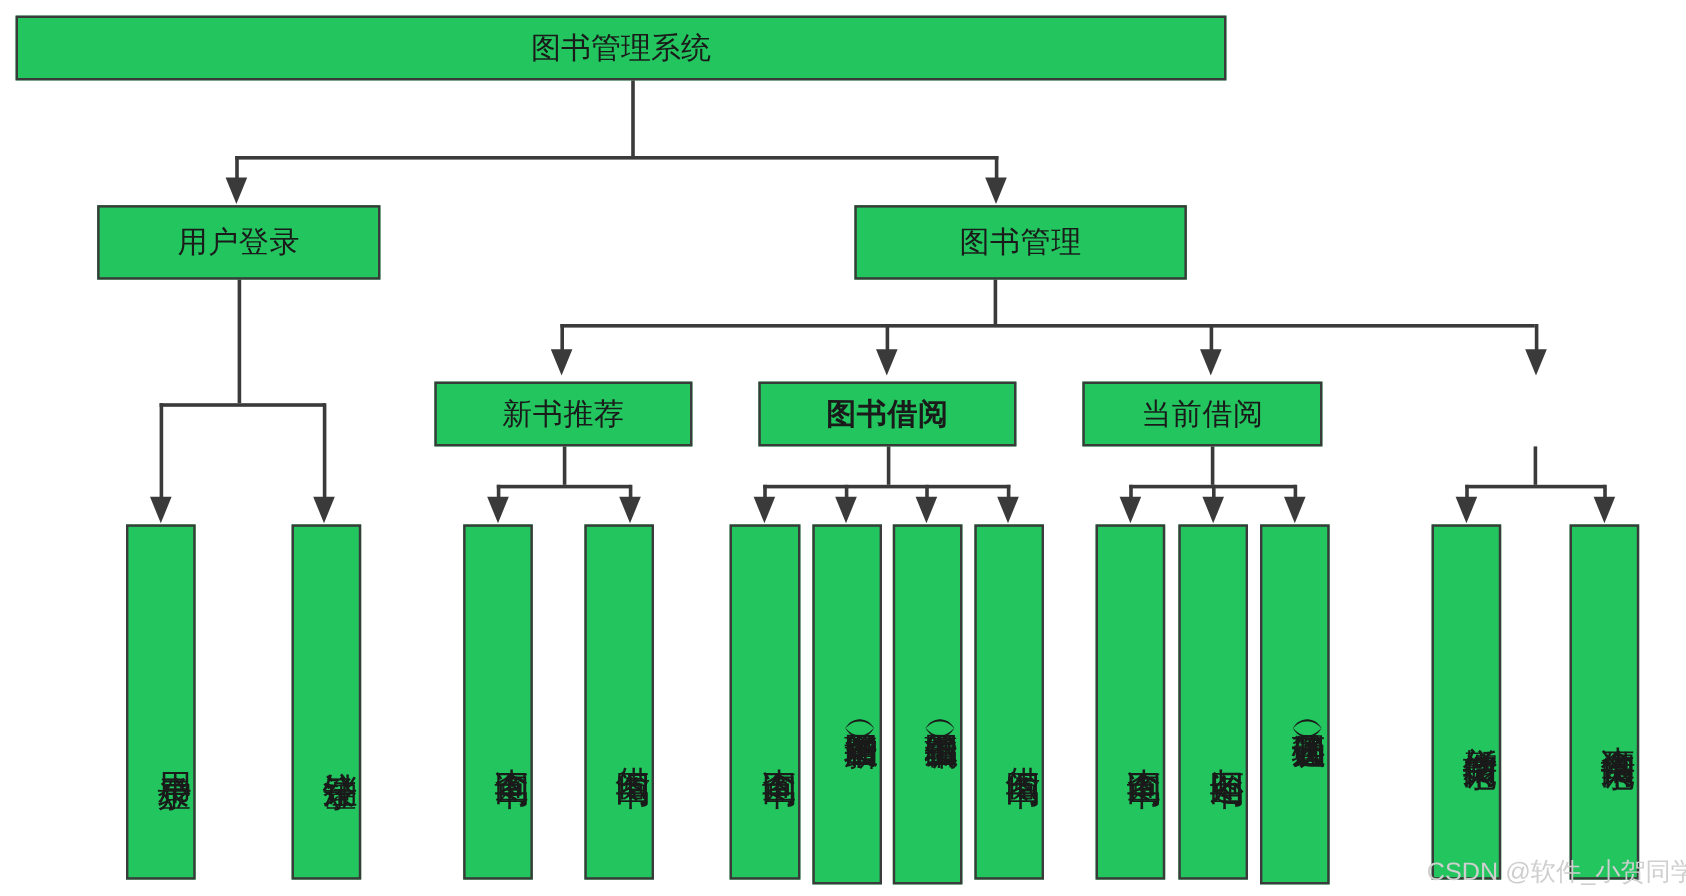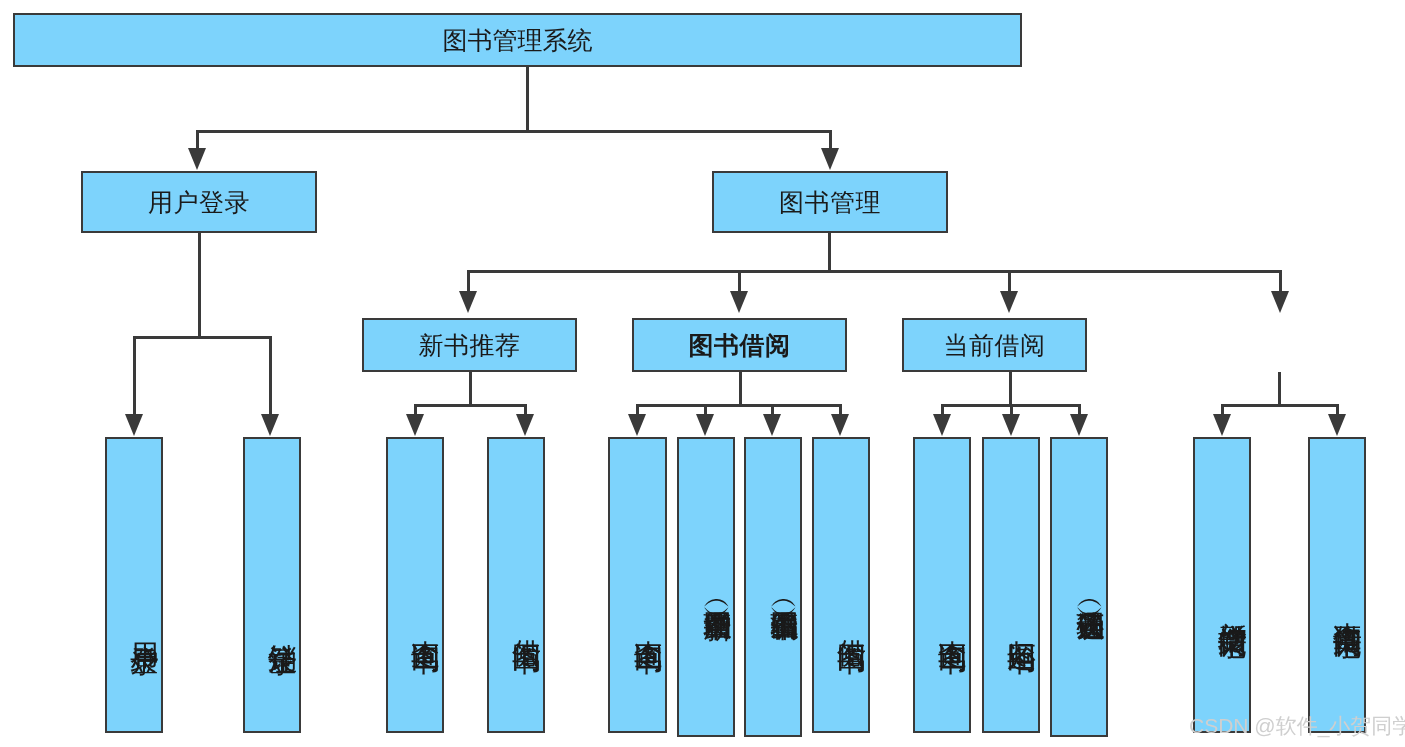--- a/index.html
+++ b/index.html
@@ -14,21 +14,21 @@
     position: relative;
     width: 1405px;
     height: 747px;
     background: #ffffff;
     overflow: hidden;
   }
   .node {
     position: absolute;
     box-sizing: border-box;
     border: 2.5px solid #3a3a3a;
-    background: #7dd3fc;
+    background: #22c55e;
     display: flex;
     align-items: center;
     justify-content: center;
     color: #1a1a1a;
     line-height: 1.12;
   }
   .node.h {
     font-size: 25px;
     letter-spacing: 0.5px;
   }
@@ -81,21 +81,21 @@
   <div class="conn vline" style="left:526px; top:67px; height:63px;"></div>
 
   <div class="conn hline" style="left:196px; top:130px; width:636px;"></div>
 
   <div class="conn vline" style="left:196px; top:130px; height:20px;"></div>
   <div class="arrow" style="left:188px; top:148px;"></div>
   <div class="conn vline" style="left:829px; top:130px; height:20px;"></div>
   <div class="arrow" style="left:821px; top:148px;"></div>
 
   <div class="node h" style="left:81px; top:171px; width:236px; height:62px;">用户登录</div>
-  <div class="node h" style="left:712px; top:171px; width:236px; height:62px;">图书管理</div>
+  <div class="node h" style="left:712px; top:171px; width:277px; height:62px;">图书管理</div>
 
   <div class="conn vline" style="left:198px; top:233px; height:103px;"></div>
   <div class="conn hline" style="left:133px; top:336px; width:138px;"></div>
   <div class="conn vline" style="left:133px; top:336px; height:80px;"></div>
   <div class="arrow" style="left:125px; top:414px;"></div>
   <div class="conn vline" style="left:269px; top:336px; height:80px;"></div>
   <div class="arrow" style="left:261px; top:414px;"></div>
 
   <div class="conn vline" style="left:828px; top:233px; height:37px;"></div>
   <div class="conn hline" style="left:467px; top:270px; width:812px;"></div>
@@ -103,21 +103,21 @@
   <div class="arrow" style="left:459px; top:291px;"></div>
   <div class="conn vline" style="left:738px; top:270px; height:23px;"></div>
   <div class="arrow" style="left:730px; top:291px;"></div>
   <div class="conn vline" style="left:1008px; top:270px; height:23px;"></div>
   <div class="arrow" style="left:1000px; top:291px;"></div>
   <div class="conn vline" style="left:1279px; top:270px; height:23px;"></div>
   <div class="arrow" style="left:1271px; top:291px;"></div>
 
   <div class="node h" style="left:362px; top:318px; width:215px; height:54px;">新书推荐</div>
   <div class="node h" style="left:632px; top:318px; width:215px; height:54px;font-weight:bold;">图书借阅</div>
-  <div class="node h" style="left:902px; top:318px; width:185px; height:54px;">当前借阅</div>
+  <div class="node h" style="left:902px; top:318px; width:200px; height:54px;">当前借阅</div>
 
   <div class="conn vline" style="left:469px; top:372px; width:2.5px; height:32px;"></div>
   <div class="conn hline" style="left:414px; top:404px; width:112px;"></div>
   <div class="conn vline" style="left:414px; top:404px; height:12px;"></div>
   <div class="arrow" style="left:406px; top:414px;"></div>
   <div class="conn vline" style="left:524px; top:404px; height:12px;"></div>
   <div class="arrow" style="left:516px; top:414px;"></div>
 
   <div class="conn vline" style="left:739px; top:372px; height:32px;"></div>
   <div class="conn hline" style="left:636px; top:404px; width:206px;"></div>

